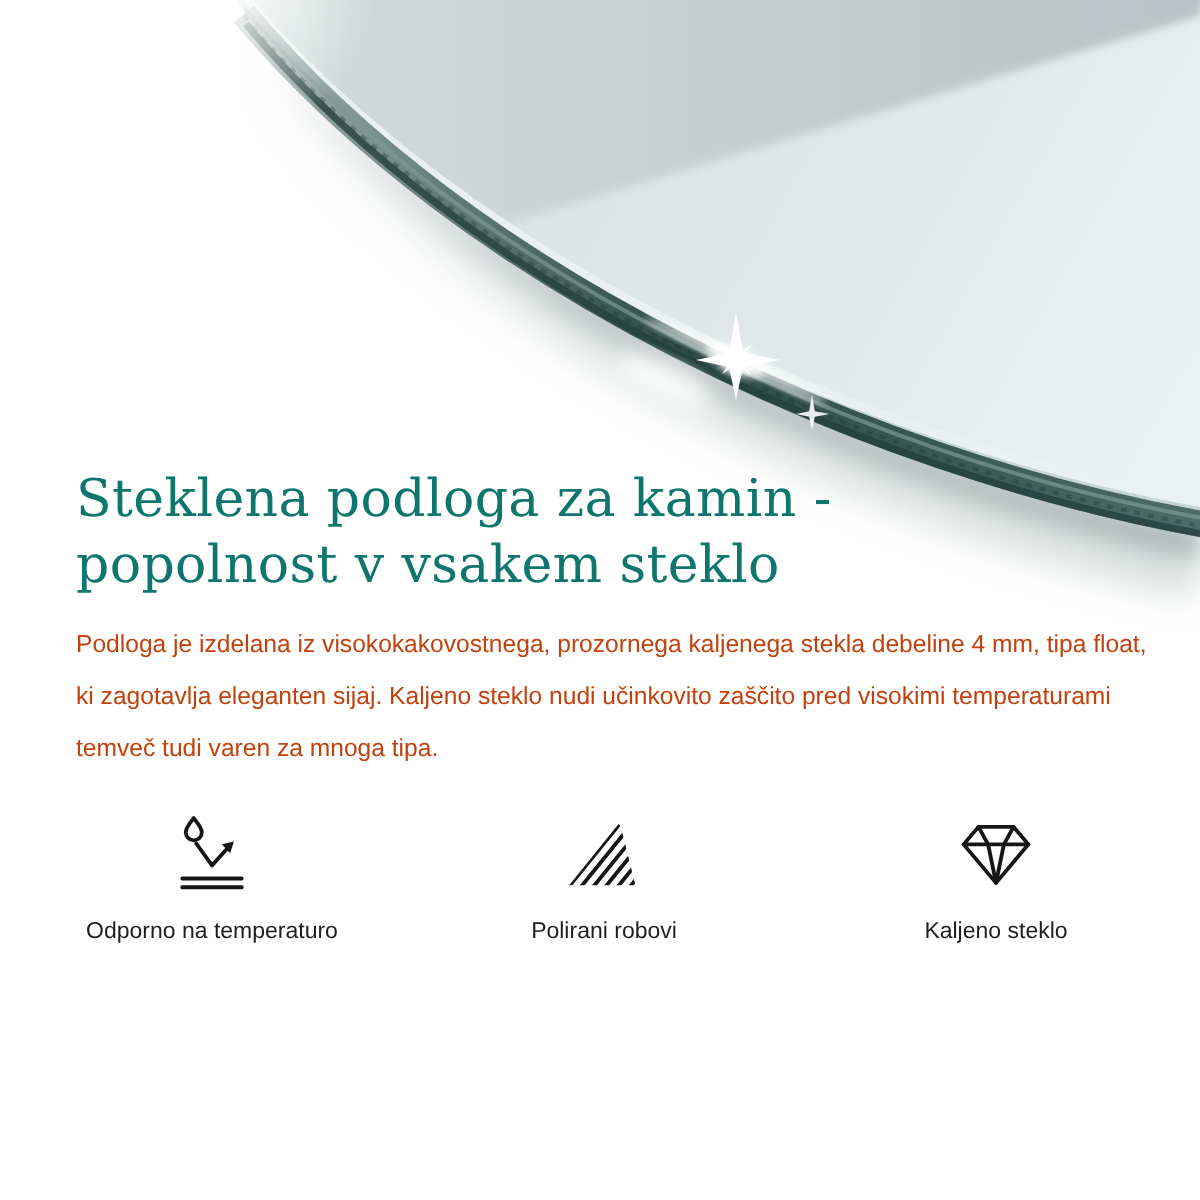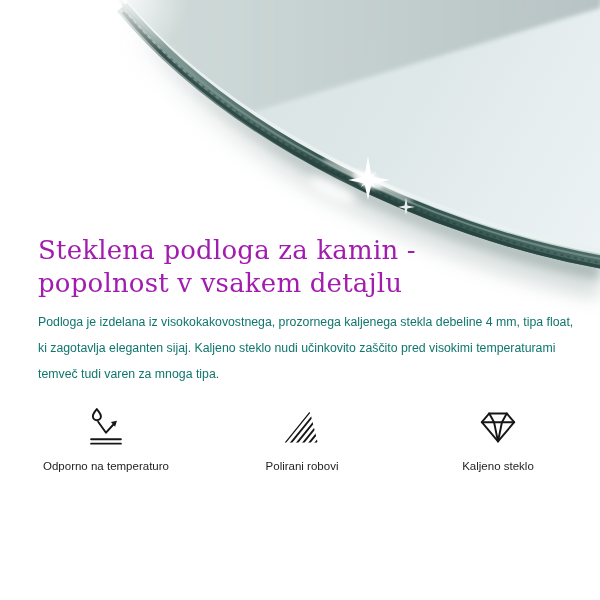--- a/index.html
+++ b/index.html
@@ -10,25 +10,25 @@
     position:relative;
     overflow:hidden;
   }
   .hero { position:absolute; left:0; top:0; width:600px; height:330px; }
   .content { position:absolute; left:38px; top:234px; width:560px; }
   .title {
     font-family:"DejaVu Serif", serif;
     font-weight:400;
     font-size:26px;
     line-height:33px;
-    color:#a21caf;
+    color:#0f766e;
     letter-spacing:0.2px;
   }
   .title span { display:block; }
-  .para { margin-top:9px; font-size:12.3px; line-height:26px; color:#0f766e; }
+  .para { margin-top:9px; font-size:12.3px; line-height:26px; color:#c2410c; }
   .para > div { white-space:nowrap; }
   .features {
     position:absolute; left:8px; top:406px; width:588px;
     display:grid; grid-template-columns:196px 196px 196px; row-gap:19px;
   }
   .feature { display:flex; flex-direction:column; align-items:center; }
   .ficon { width:42px; height:42px; }
   .flabel { margin-top:11px; font-size:11.5px; line-height:14px; color:#1e1e1e; text-align:center; }
   .ic { fill:none; stroke:#161616; stroke-width:2.2; stroke-linecap:round; stroke-linejoin:round; }
   .icf { fill:#161616; stroke:none; }
@@ -110,21 +110,21 @@
       </g>
       <g transform="translate(406,207) scale(0.4)">
         <use href="#star4" fill="#ffffff" opacity="0.9"></use>
       </g>
     </svg>
   </div>
 
   <div class="content">
     <h1 class="title">
       <span>Steklena podloga za kamin -</span>
-      <span>popolnost v vsakem detajlu</span>
+      <span>popolnost v vsakem steklo</span>
     </h1>
     <div class="para">
       <div>Podloga je izdelana iz visokokakovostnega, prozornega kaljenega stekla debeline 4 mm, tipa float,</div>
       <div>ki zagotavlja eleganten sijaj. Kaljeno steklo nudi učinkovito zaščito pred visokimi temperaturami</div>
       <div>temveč tudi varen za mnoga tipa.</div>
     </div>
   </div>
 
   <div class="features">
 

